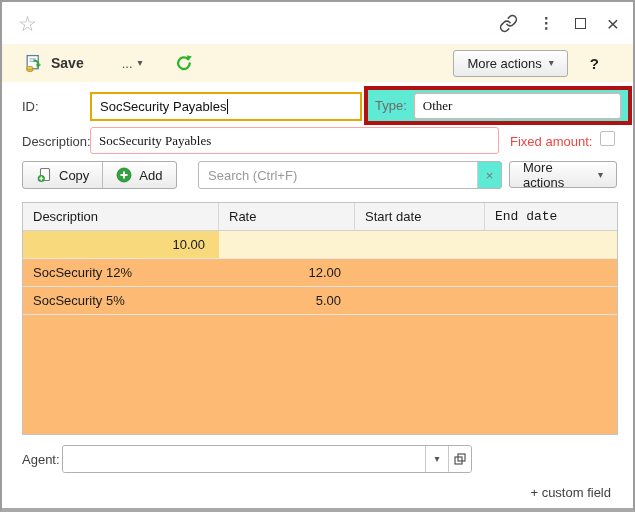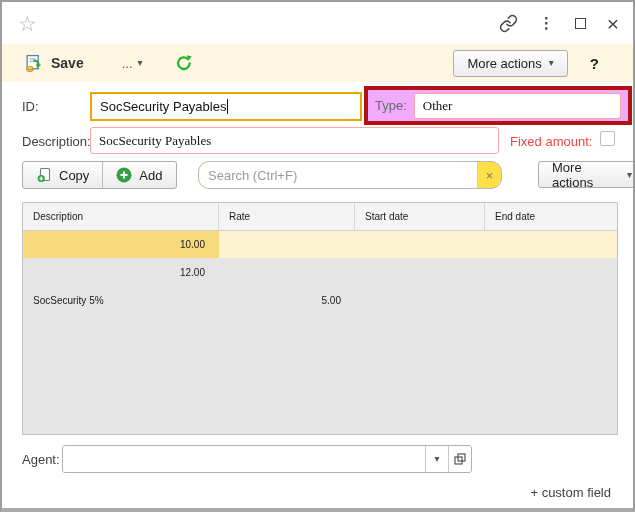--- a/index.html
+++ b/index.html
@@ -23,60 +23,60 @@
     background:#fdf7e2; display:flex; align-items:center; padding:0 34px 0 22px; }
   .save-btn { display:flex; align-items:center; gap:8px; font-size:14px;
     font-weight:bold; color:#333; cursor:pointer; }
   .ellipsis-btn { margin-left:38px; display:flex; align-items:center; gap:5px;
     color:#555; font-size:13px; cursor:pointer; }
   .caret { font-size:10px; color:#555; line-height:1; }
   .refresh-btn { margin-left:32px; cursor:pointer; display:flex; }
   .tb-spacer { flex:1; }
   .btn { background:linear-gradient(#fefefe,#ebebeb); border:1px solid #adadad;
     border-radius:3px; font-size:13px; color:#222; height:27px; padding:0 13px;
-    display:inline-flex; align-items:center; justify-content:center; gap:7px; cursor:pointer;margin-left:29px; }
+    display:inline-flex; align-items:center; justify-content:center; gap:7px; cursor:pointer; }
   .help { margin-left:22px; font-size:15px; font-weight:bold; color:#222; cursor:pointer; }
   
   .lbl { position:absolute; font-size:13px; color:#404040; }
   .id-field { position:absolute; left:88px; top:90px; width:272px; height:29px;
     border:2px solid #e7a900; background:#fff; display:flex; align-items:center;
     padding:0 8px; font-size:13px; color:#111; cursor:text; }
   .text-caret { display:inline-block; width:1px; height:15px; background:#111; margin-left:1px; }
   .red-box { position:absolute; left:362px; top:84px; width:268px; height:39px;
-    border:4px solid #b11111; background:#f0abfc; display:flex; align-items:center;
+    border:4px solid #b11111; background:#5eead4; display:flex; align-items:center;
     padding:0 7px; gap:7px; }
   .red-box .inlbl { font-size:13px; color:#6b6b6b; white-space:nowrap; }
   .tinput { height:26px; border:1px solid #fca5a5; border-radius:3px; padding:0 8px;
     font-size:13px; color:#111; font-family:Liberation Serif, serif; background:#fff; }
   .type-input { flex:1; min-width:0; }
   .desc-input { position:absolute; left:88px; top:125px; width:409px; height:27px; }
   .checkbox { position:absolute; left:598px; top:129px; width:15px; height:15px;
     border:1px solid #bdbdbd; border-radius:2px; background:#fff; cursor:pointer; }
   
   .grp { position:absolute; left:20px; top:159px; height:28px; display:flex;
     border:1px solid #adadad; border-radius:3px; overflow:hidden;
     background:linear-gradient(#fefefe,#ebebeb); }
   .grp-btn { display:flex; align-items:center; gap:7px; padding:0 13px; font-size:13px;
     color:#222; cursor:pointer; }
   .grp-btn + .grp-btn { border-left:1px solid #bcbcbc; }
   .searchbox { position:absolute; left:196px; top:159px; width:304px; height:28px;
-    border:1px solid #b9b9b9; border-radius:11px; background:#fde047; display:flex; overflow:hidden; }
+    border:1px solid #b9b9b9; border-radius:3px; background:#5eead4; display:flex; overflow:hidden; }
   .searchbox input { flex:1; border:none; outline:none; padding:0 9px; font-size:13px;
     font-family:"Liberation Sans", sans-serif; color:#111; }
   .searchbox input::placeholder { color:#9a9a9a; }
   .clear-cell { width:24px; border-left:1px solid #cfcfcf; display:flex; align-items:center;
     justify-content:center; color:#777; font-size:13px; cursor:pointer; }
   .more2 { position:absolute; left:507px; top:159px; width:108px; }
   
   .grid { position:absolute; left:20px; top:200px; width:596px; height:233px;
-    border:1px solid #c3c3c3; background:#e5e5e5; font-size:10px; }
+    border:1px solid #c3c3c3; background:#fdba74; font-size:13px; }
   .g-row { display:grid; grid-template-columns:196px 136px 130px 1fr; height:28px; }
   .g-head { background:#f4f4f4; border-bottom:1px solid #d0d0d0; color:#333; }
   .g-head .g-cell { border-right:1px solid #d8d8d8; }
-  .g-head .g-cell:last-child { border-right:none; }
+  .g-head .g-cell:last-child { border-right:none;font-family:Liberation Mono, monospace; }
   .g-cell { display:flex; align-items:center; padding:0 10px; overflow:hidden;
     white-space:nowrap; color:#1a1a1a; }
   .g-cell.num { justify-content:flex-end; padding-right:14px; }
   .g-body .g-row { border-bottom:1px solid #e6e6e6; cursor:pointer; }
   .g-row.selected { background:#fdf3d1; }
   .g-row.selected .g-cell:first-child { background:#f8da7d; }
   
   .agent-combo { position:absolute; left:60px; top:443px; width:410px; height:28px;
     border:1px solid #b0b0b0; border-radius:3px; background:#fff; display:flex; overflow:hidden; }
   .agent-combo input { flex:1; border:none; outline:none; padding:0 8px; font-size:13px;
@@ -186,20 +186,21 @@
       <span class="g-cell">Start date</span>
       <span class="g-cell">End date</span>
     </div>
     <div class="g-body">
       <div class="g-row selected">
         <span class="g-cell num">10.00</span>
         <span class="g-cell"></span>
         <span class="g-cell"></span>
       </div>
       <div class="g-row">
+        <span class="g-cell">SocSecurity 12%</span>
         <span class="g-cell num">12.00</span>
         <span class="g-cell"></span>
         <span class="g-cell"></span>
       </div>
       <div class="g-row">
         <span class="g-cell">SocSecurity 5%</span>
         <span class="g-cell num">5.00</span>
         <span class="g-cell"></span>
         <span class="g-cell"></span>
       </div>

